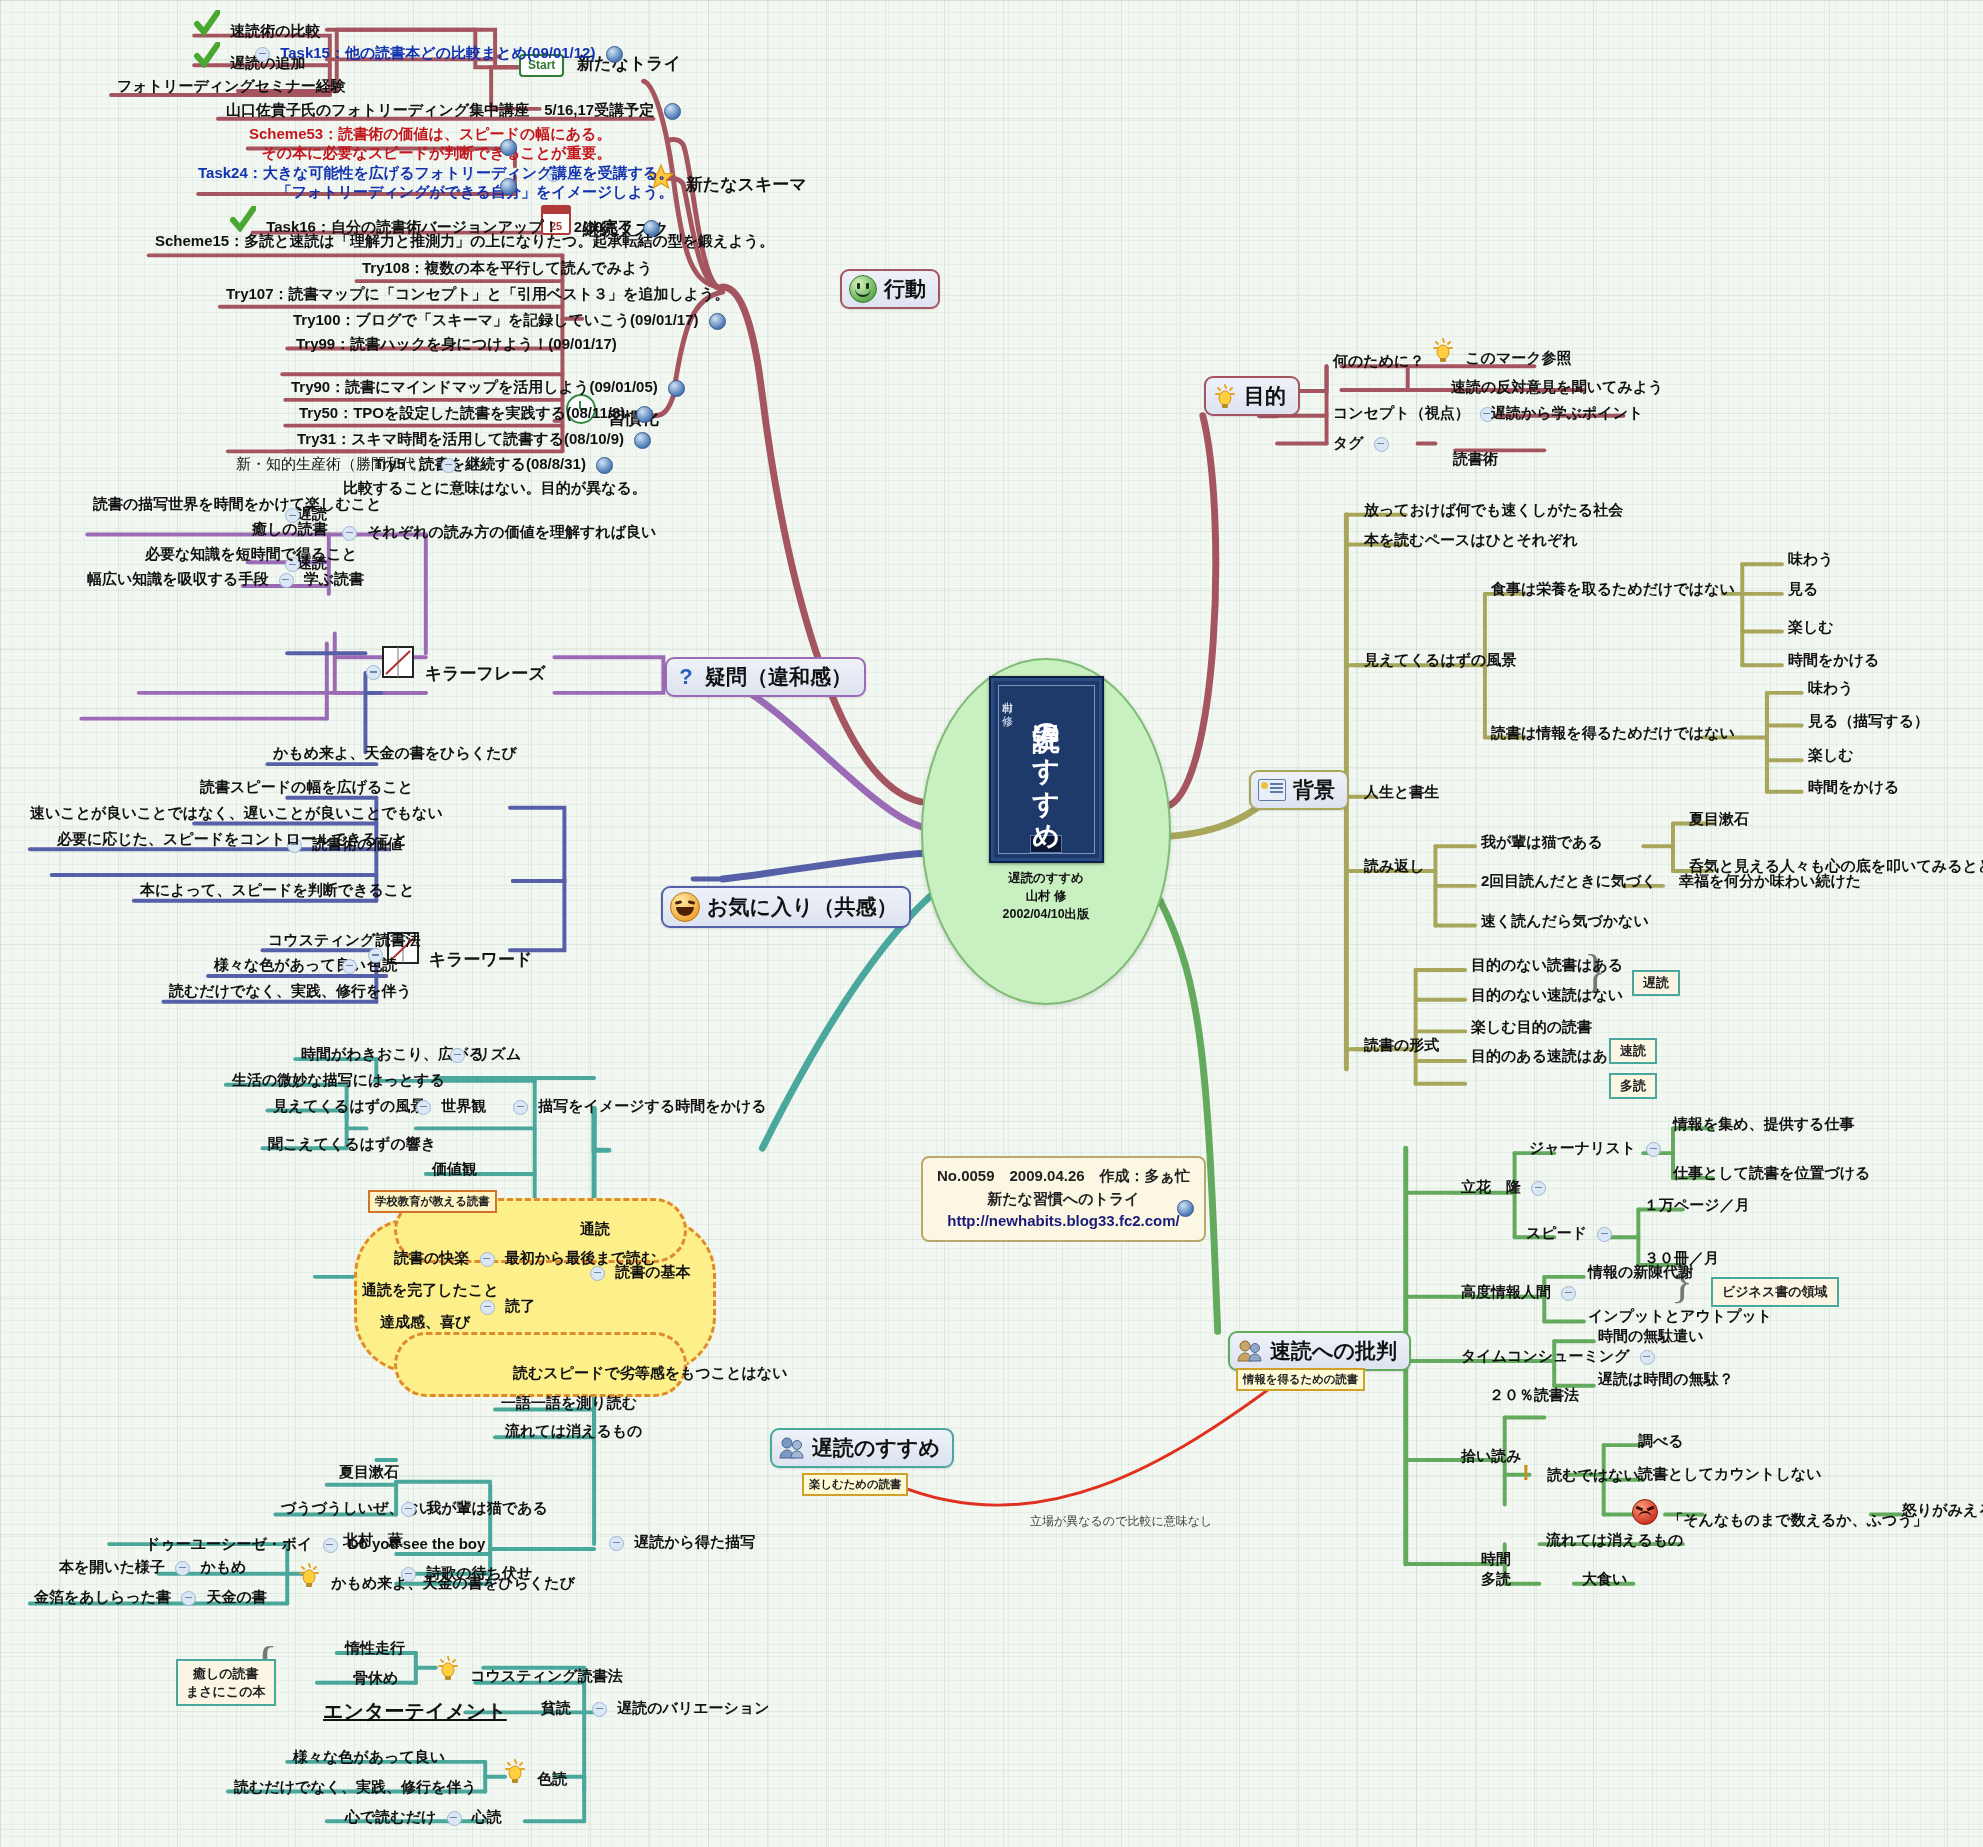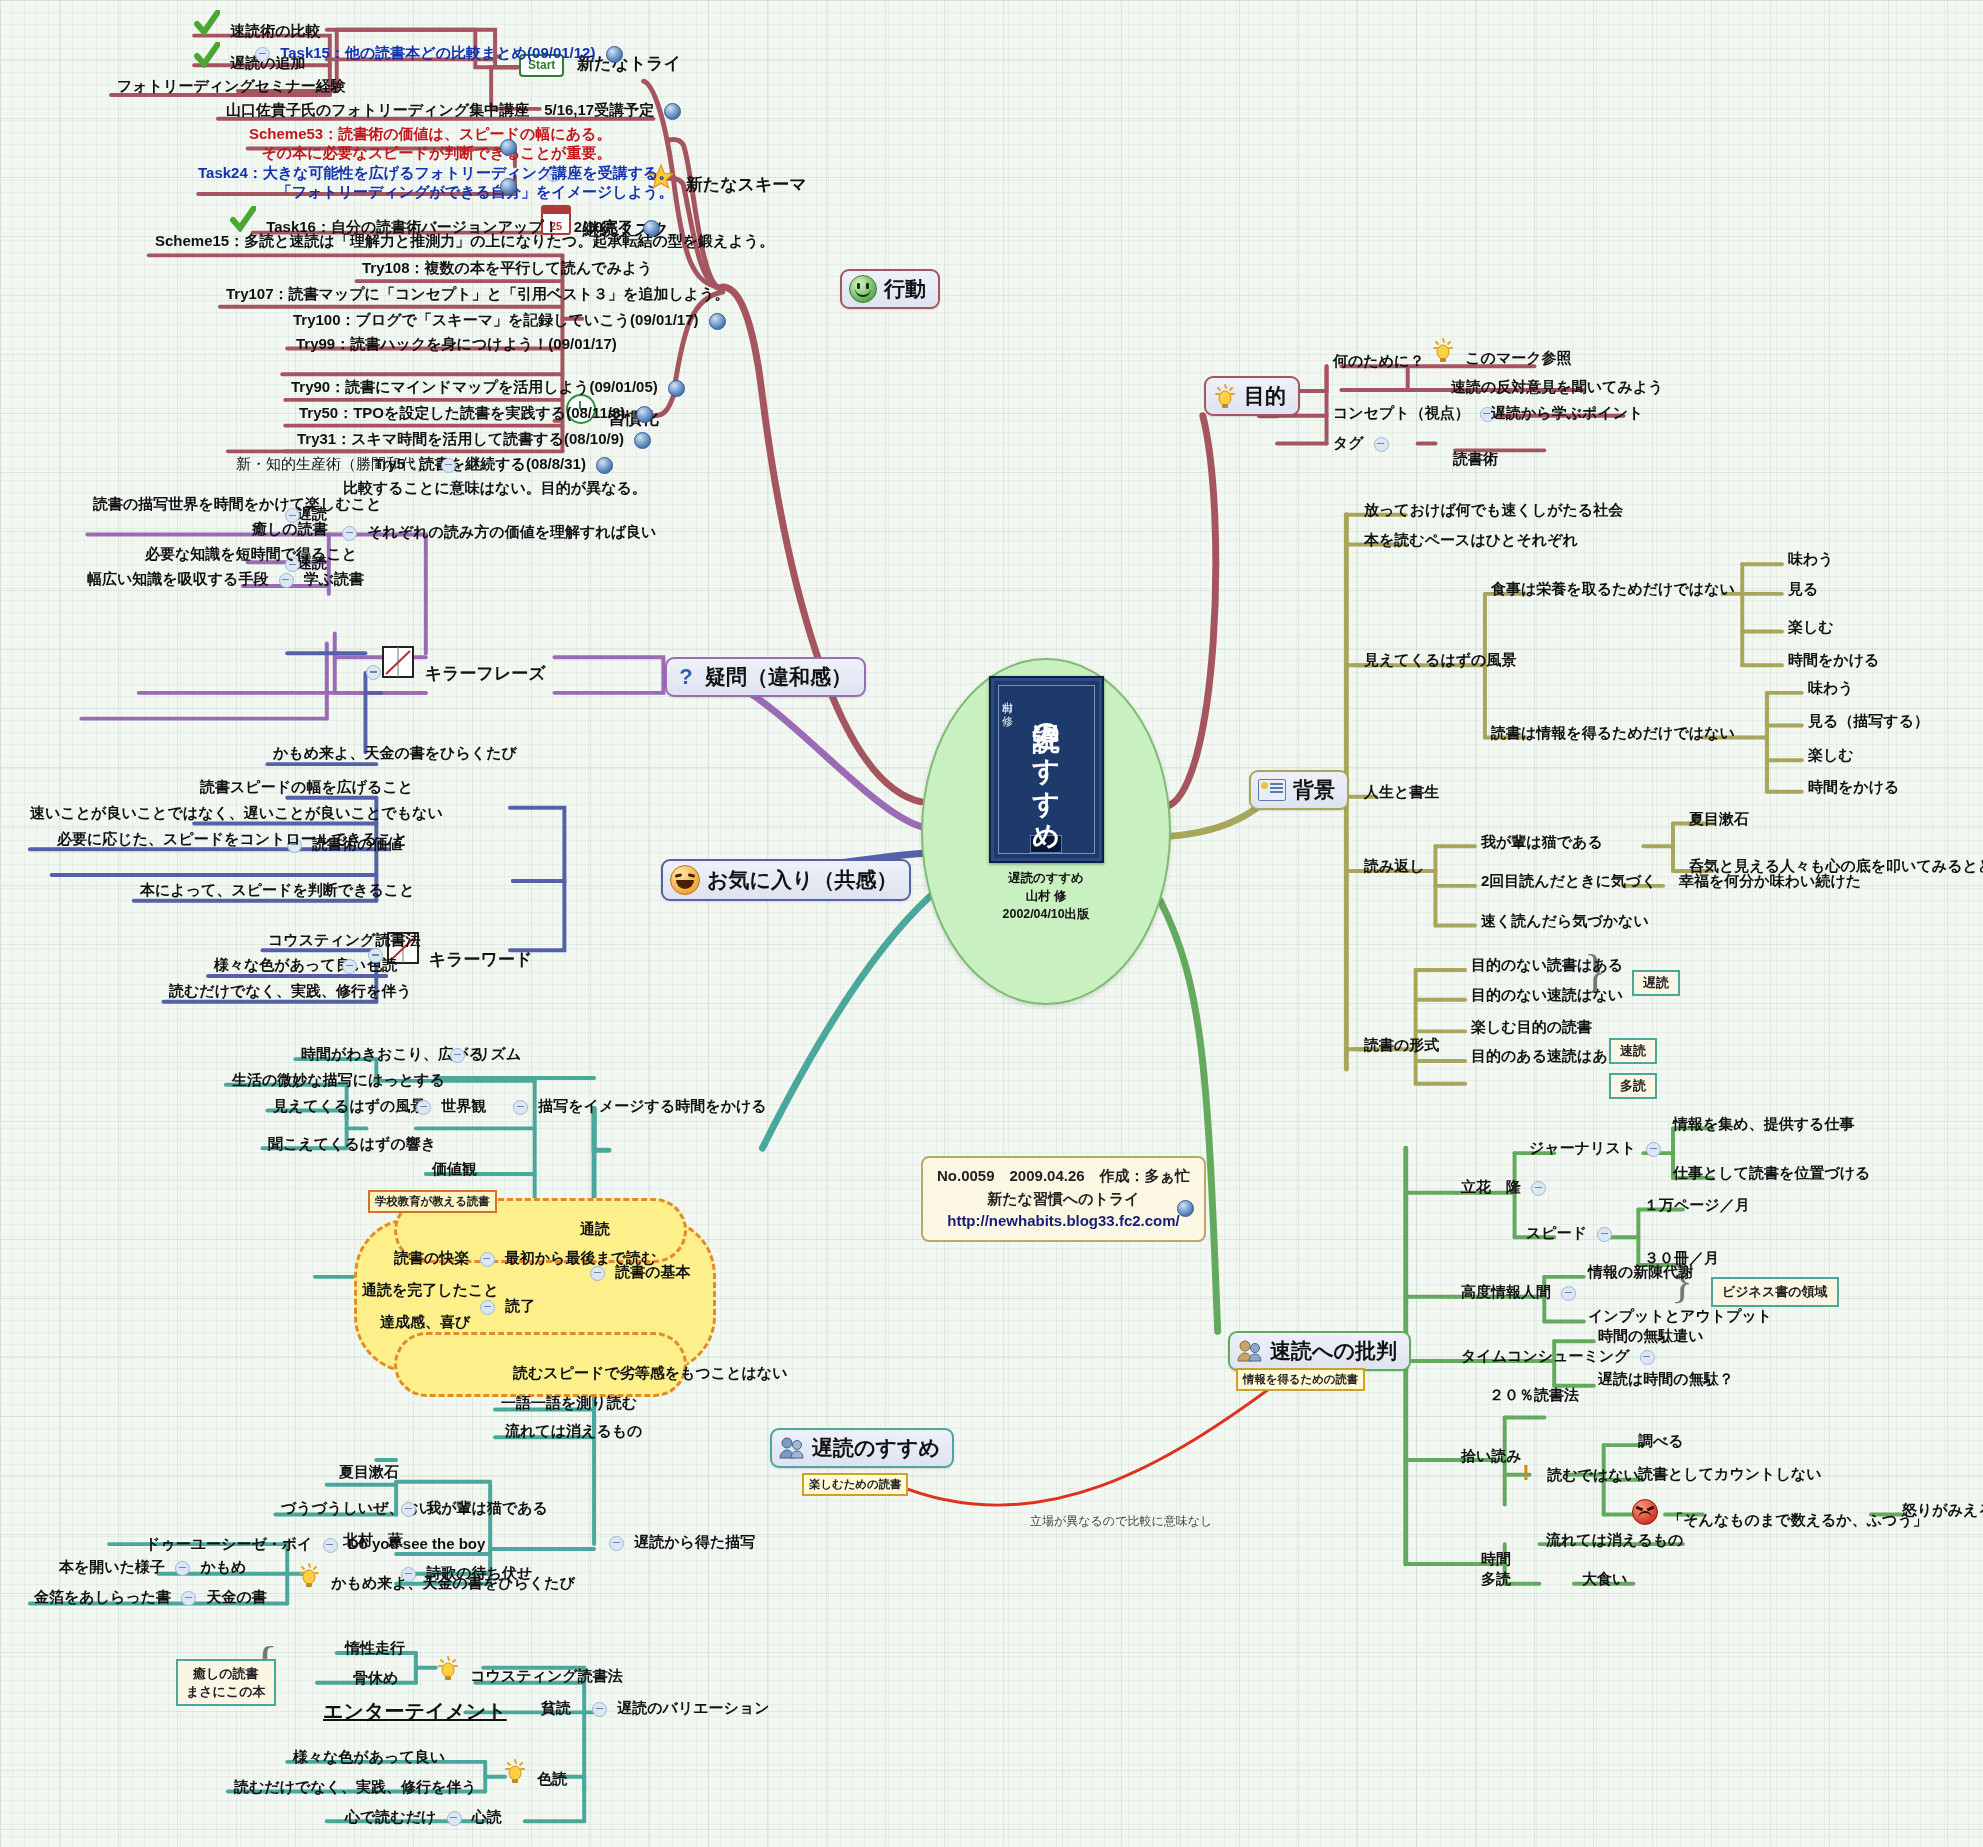--- a/index.html
+++ b/index.html
@@ -36,21 +36,21 @@
     position:absolute;z-index:6;
     display:flex;align-items:center;gap:7px;
     background:linear-gradient(#eef1f8,#dde3f0);
     border:2px solid #a5555f;border-radius:9px;
     padding:4px 12px 4px 7px;
     font-size:21px;font-weight:bold;color:#111;
     box-shadow:0 1px 2px rgba(0,0,0,.12);
   }
   .topic.t-red{border-color:#a5555f;}
   .topic.t-purple{border-color:#9b6bb5;}
-  .topic.t-blue{border-color:#5560a8;}
+  .topic.t-blue{border-color:#5560a8;margin-top:27px;}
   .topic.t-teal{border-color:#4aa79b;}
   .topic.t-olive{border-color:#a8a65b;}
   .topic.t-green{border-color:#63a95e;}
 
   
   .root{
     position:absolute;z-index:7;
     left:921px;top:658px;width:246px;height:327px;
     border-radius:50%;
     background:#c8f0c0;border:2px solid #7ebb74;

